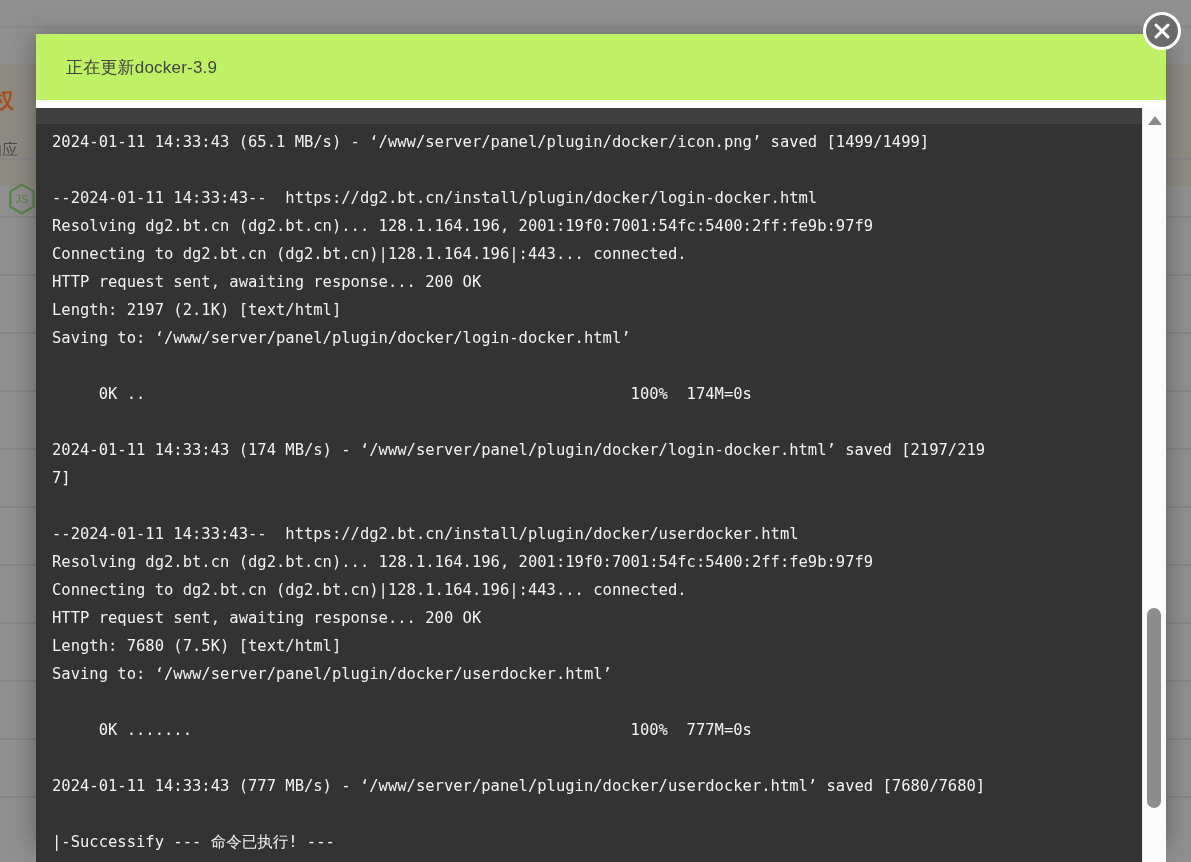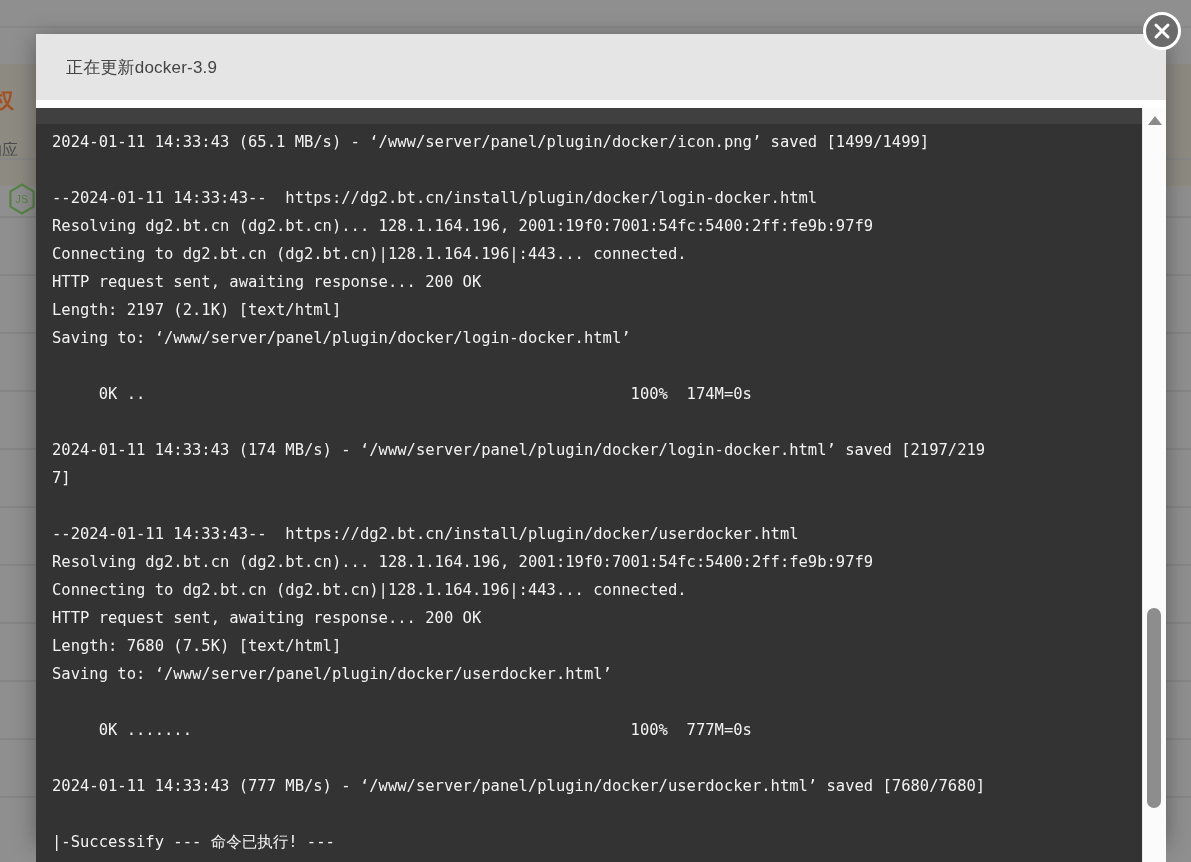--- a/index.html
+++ b/index.html
@@ -75,21 +75,21 @@
   #modal {
     position: absolute;
     left: 36px; top: 34px;
     width: 1130px; height: 808px;
     background: #ffffff;
     box-shadow: 0 4px 22px rgba(0,0,0,0.35);
     overflow: hidden;
   }
   #modal-header {
     height: 66px;
-    background: #e5e5e5;
+    background: #bef264;
     position: relative;
   }
   #modal-title {
     position: absolute;
     left: 30px; top: 22px;
     font-size: 17px;
     color: #444444;
     letter-spacing: 0.2px;
     white-space: nowrap;
   }

